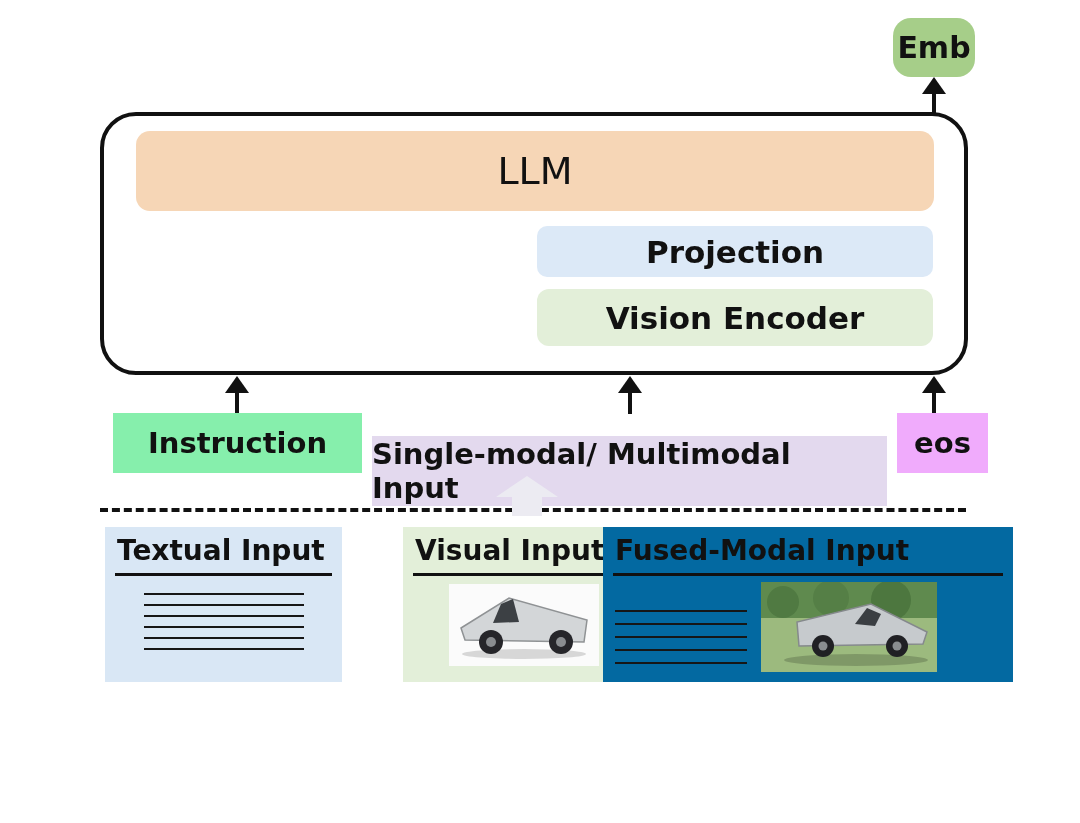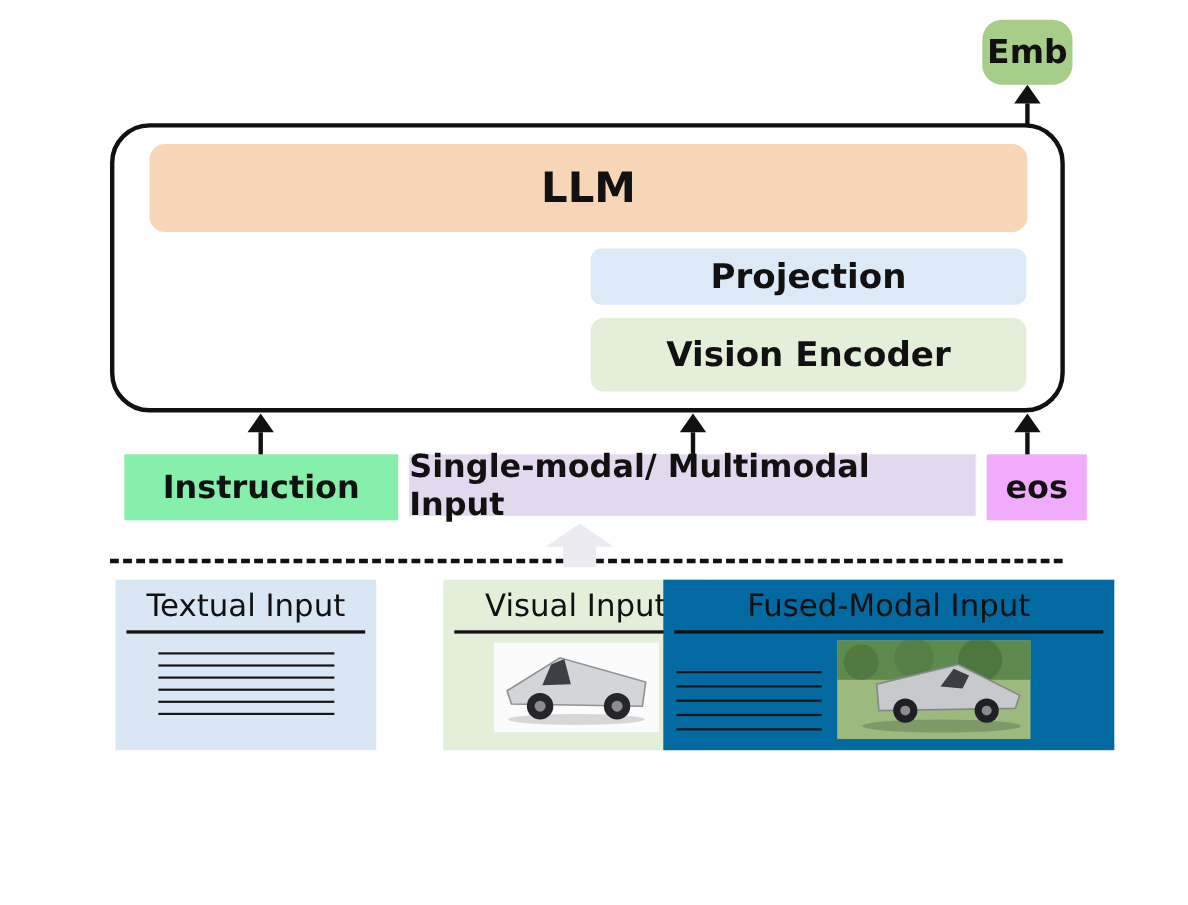--- a/index.html
+++ b/index.html
@@ -12,31 +12,31 @@
 
   
   #emb-badge { left:893px; top:18px; width:82px; height:59px; background:#A6CE89;
     border-radius:18px; font-size:30px; font-weight:600; }
 
   
   #mllm-box { left:100px; top:112px; width:868px; height:263px;
     border:4px solid #111; border-radius:36px; background:#fff; }
 
   #llm-bar { left:136px; top:131px; width:798px; height:80px; background:#F6D6B6;
-    border-radius:14px; font-size:38px; font-weight:700; }
+    border-radius:14px; font-size:38px; font-weight:400; }
   #projection-bar { left:537px; top:226px; width:396px; height:51px; background:#DCE9F7;
     border-radius:10px; font-size:31px; font-weight:600; }
-  #vision-bar { left:537px; top:289px; width:396px; height:67px; background:#E3EFD9;
+  #vision-bar { left:537px; top:289px; width:396px; height:57px; background:#E3EFD9;
     border-radius:12px; font-size:31px; font-weight:600; }
   #mllm-label { left:138px; top:291px; font-size:48px; font-weight:600; }
 
   
   #instruction-box { left:113px; top:413px; width:249px; height:60px; background:#86efac;
     font-size:29px; font-weight:600; }
-  #multimodal-box { left:372px; top:413px; width:515px; height:56px; background:#E3D9EE;
+  #multimodal-box { left:372px; top:436px; width:515px; height:70px; background:#E3D9EE;
     font-size:29px; font-weight:600; }
   #eos-box { left:897px; top:413px; width:91px; height:60px; background:#f0abfc;
     font-size:29px; font-weight:600; }
 
   
   .v-arrow { position:absolute; width:28px; display:flex; flex-direction:column; align-items:center; }
   .v-arrow .head { width:0; height:0; border-left:12px solid transparent;
     border-right:12px solid transparent; border-bottom:17px solid #111; }
   .v-arrow .shaft { width:4px; background:#111; flex:1; }
 
@@ -44,21 +44,21 @@
   #dashes { left:100px; top:508px; width:866px; border-top:4px dashed #111; height:0; }
 
   
   #block-arrow { left:496px; top:476px; }
 
   
   .card { position:absolute; box-sizing:border-box; }
   #textual-card { left:105px; top:527px; width:237px; height:155px; background:#D9E7F5; }
   #visual-card  { left:355px; top:527px; width:241px; height:155px; background:#E3EFD9;margin-left:48px; }
   #fused-card   { left:603px; top:527px; width:410px; height:155px; background:#0369a1; }
-  .card-title { font-size:28px; font-weight:400; text-align:center; padding-top:7px; }
+  .card-title { font-size:28px; font-weight:700; padding-top:7px;padding-left:12px; }
   .card-rule { border-top:3px solid #111; margin:6px 10px 0 10px; }
   .lines { margin:17px auto 0; width:160px; }
   .lines.narrow { width:132px; margin:4px 0 0 0; }
   .text-line { height:0; border-top:2px solid #161616; margin-top:9px; }
   .lines.narrow .text-line { margin-top:11px; }
   .truck-photo { display:block; margin:8px auto 0; }
   .fused-body { display:flex; align-items:center; padding:0 12px; margin-top:6px; }
   .fused-body .photo-wrap { margin-left:14px; }
 
   

